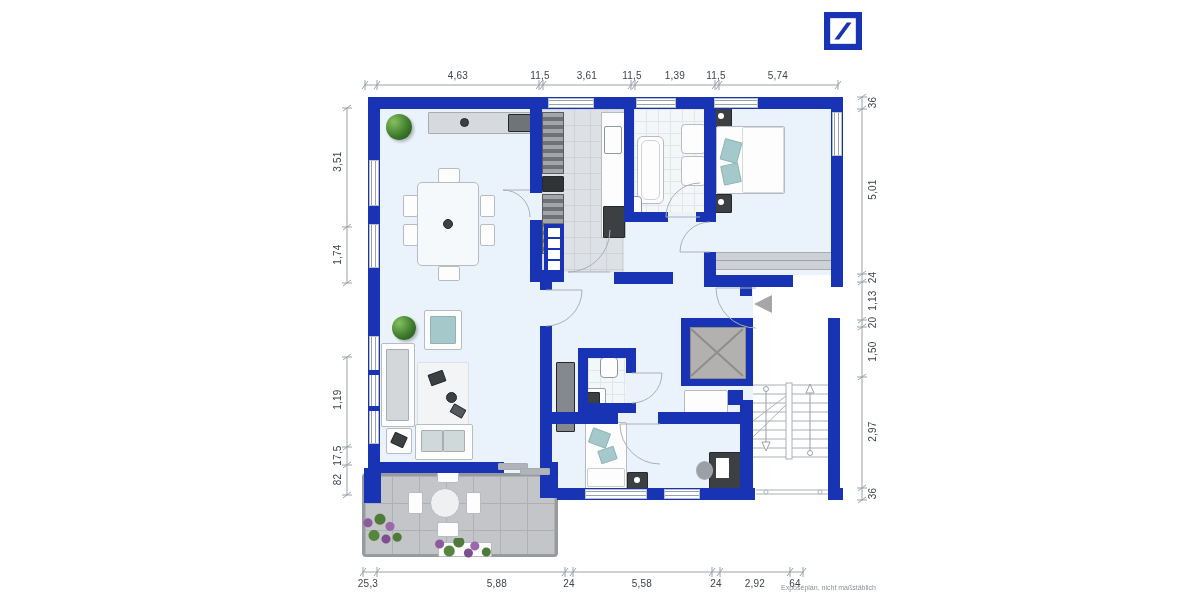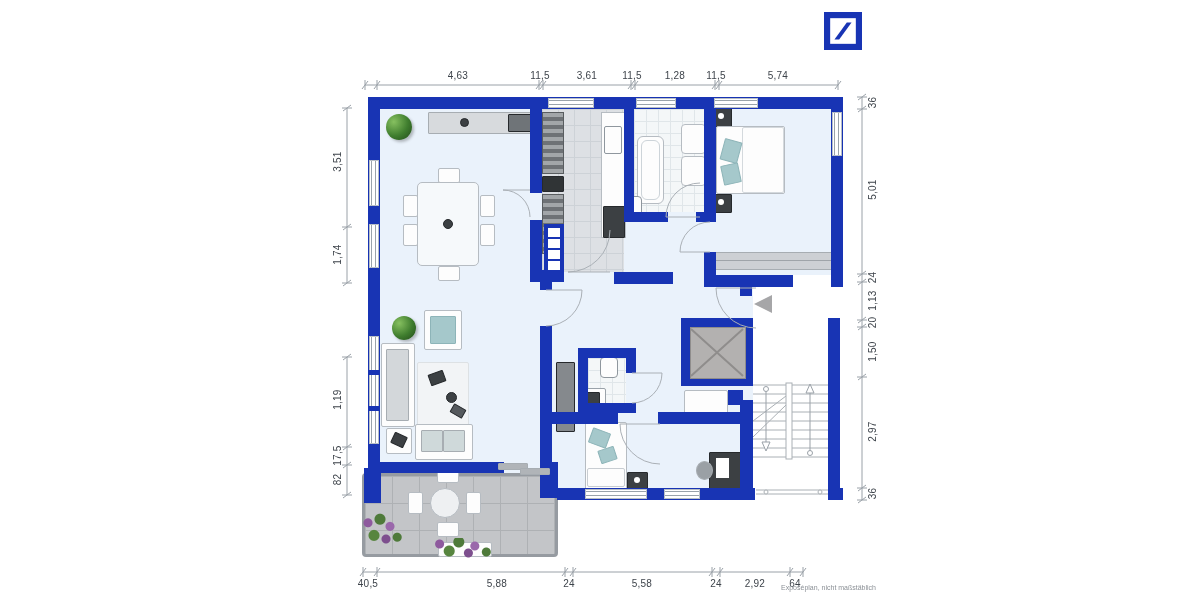--- a/index.html
+++ b/index.html
@@ -243,40 +243,40 @@
       <circle cx="820" cy="492" r="2"></circle>
     </g>
 
     <polygon points="772,295 772,313 754,304" fill="#a6a6a8"></polygon>
   </svg>
 
   <span class="dlab" style="left:438px;top:70px;">4,63</span>
   <span class="dlab" style="left:520px;top:70px;">11,5</span>
   <span class="dlab" style="left:567px;top:70px;">3,61</span>
   <span class="dlab" style="left:612px;top:70px;">11,5</span>
-  <span class="dlab" style="left:655px;top:70px;">1,28</span>
+  <span class="dlab" style="left:655px;top:70px;">1,39</span>
   <span class="dlab" style="left:696px;top:70px;">11,5</span>
   <span class="dlab" style="left:758px;top:70px;">5,74</span>
 
   <span class="dlab rot" style="left:317px;top:156px;">3,51</span>
   <span class="dlab rot" style="left:317px;top:249px;">1,74</span>
   <span class="dlab rot" style="left:317px;top:394px;">1,19</span>
   <span class="dlab rot" style="left:317px;top:450px;">17,5</span>
   <span class="dlab rot" style="left:317px;top:474px;">82</span>
 
   <span class="dlab rot" style="left:852px;top:97px;">36</span>
   <span class="dlab rot" style="left:852px;top:184px;">5,01</span>
   <span class="dlab rot" style="left:852px;top:272px;">24</span>
   <span class="dlab rot" style="left:852px;top:295px;">1,13</span>
   <span class="dlab rot" style="left:852px;top:317px;">20</span>
   <span class="dlab rot" style="left:852px;top:346px;">1,50</span>
   <span class="dlab rot" style="left:852px;top:426px;">2,97</span>
   <span class="dlab rot" style="left:852px;top:488px;">36</span>
 
-  <span class="dlab" style="left:348px;top:578px;">40,5</span>
+  <span class="dlab" style="left:348px;top:578px;">25,3</span>
   <span class="dlab" style="left:477px;top:578px;">5,88</span>
   <span class="dlab" style="left:549px;top:578px;">24</span>
   <span class="dlab" style="left:622px;top:578px;">5,58</span>
   <span class="dlab" style="left:696px;top:578px;">24</span>
   <span class="dlab" style="left:735px;top:578px;">2,92</span>
   <span class="dlab" style="left:775px;top:578px;">64</span>
 
   <span class="foot" style="left:690px;top:584px;width:186px;">Exposéplan, nicht maßstäblich</span>
 </div>
 

